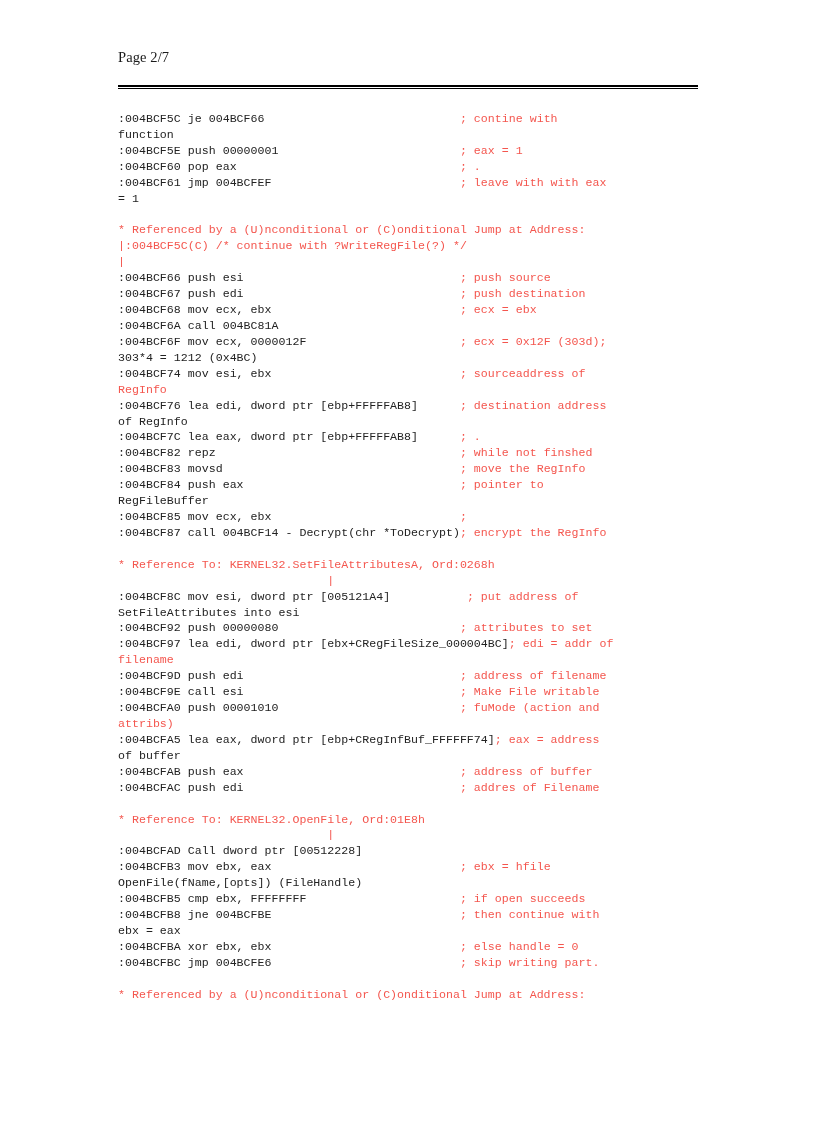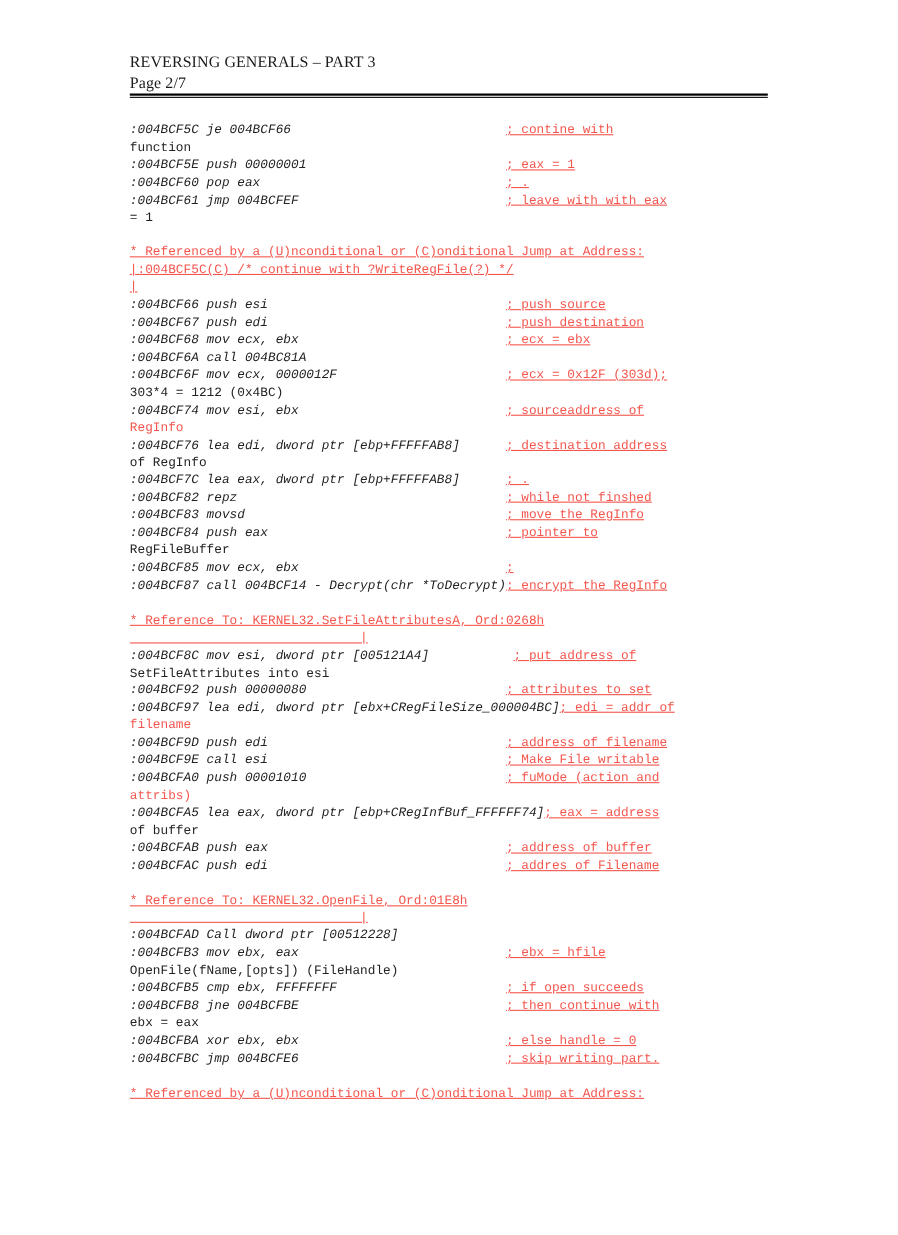--- a/index.html
+++ b/index.html
@@ -59,32 +59,31 @@
     color: #222222;
     white-space: pre;
   }
   .ln {
     white-space: pre;
     min-height: 15.92px;
   }
   .ln.blank {
     height: 15.92px;
   }
-  .asm { color: #222222; font-style: italic; }
-  .cmt { color: #f4564e; text-decoration: underline; }
+  .asm { color: #222222; }
+  .cmt { color: #f4564e; }
   .red { color: #f4564e; }
   .blk { color: #222222; font-family: Liberation Mono, monospace; }
 </style>
 </head>
 <body>
 
 <div class="page">
 
   <div class="header-block">
-    <div class="header-title">REVERSING GENERALS – PART 3</div>
     <div class="header-page">Page 2/7</div>
   </div>
 
   <div class="header-rule"></div>
 
   <div class="code-area" id="code-area"><div class="ln"><span class="asm">:004BCF5C je 004BCF66                            </span><span class="cmt">; contine with</span></div><div class="ln"><span class="blk">function</span></div><div class="ln"><span class="asm">:004BCF5E push 00000001                          </span><span class="cmt">; eax = 1</span></div><div class="ln"><span class="asm">:004BCF60 pop eax                                </span><span class="cmt">; .</span></div><div class="ln"><span class="asm">:004BCF61 jmp 004BCFEF                           </span><span class="cmt">; leave with with eax</span></div><div class="ln"><span class="blk">= 1</span></div><div class="ln blank">&nbsp;</div><div class="ln"><span class="cmt">* Referenced by a (U)nconditional or (C)onditional Jump at Address:</span></div><div class="ln"><span class="cmt">|:004BCF5C(C) /* continue with ?WriteRegFile(?) */</span></div><div class="ln"><span class="cmt">|</span></div><div class="ln"><span class="asm">:004BCF66 push esi                               </span><span class="cmt">; push source</span></div><div class="ln"><span class="asm">:004BCF67 push edi                               </span><span class="cmt">; push destination</span></div><div class="ln"><span class="asm">:004BCF68 mov ecx, ebx                           </span><span class="cmt">; ecx = ebx</span></div><div class="ln"><span class="asm">:004BCF6A call 004BC81A                          </span></div><div class="ln"><span class="asm">:004BCF6F mov ecx, 0000012F                      </span><span class="cmt">; ecx = 0x12F (303d);</span></div><div class="ln"><span class="blk">303*4 = 1212 (0x4BC)</span></div><div class="ln"><span class="asm">:004BCF74 mov esi, ebx                           </span><span class="cmt">; sourceaddress of</span></div><div class="ln"><span class="red">RegInfo</span></div><div class="ln"><span class="asm">:004BCF76 lea edi, dword ptr [ebp+FFFFFAB8]      </span><span class="cmt">; destination address</span></div><div class="ln"><span class="blk">of RegInfo</span></div><div class="ln"><span class="asm">:004BCF7C lea eax, dword ptr [ebp+FFFFFAB8]      </span><span class="cmt">; .</span></div><div class="ln"><span class="asm">:004BCF82 repz                                   </span><span class="cmt">; while not finshed</span></div><div class="ln"><span class="asm">:004BCF83 movsd                                  </span><span class="cmt">; move the RegInfo</span></div><div class="ln"><span class="asm">:004BCF84 push eax                               </span><span class="cmt">; pointer to</span></div><div class="ln"><span class="blk">RegFileBuffer</span></div><div class="ln"><span class="asm">:004BCF85 mov ecx, ebx                           </span><span class="cmt">;</span></div><div class="ln"><span class="asm">:004BCF87 call 004BCF14 - Decrypt(chr *ToDecrypt)</span><span class="cmt">; encrypt the RegInfo</span></div><div class="ln blank">&nbsp;</div><div class="ln"><span class="cmt">* Reference To: KERNEL32.SetFileAttributesA, Ord:0268h</span></div><div class="ln"><span class="cmt">                              |</span></div><div class="ln"><span class="asm">:004BCF8C mov esi, dword ptr [005121A4]           </span><span class="cmt">; put address of</span></div><div class="ln"><span class="blk">SetFileAttributes into esi</span></div><div class="ln"><span class="asm">:004BCF92 push 00000080                          </span><span class="cmt">; attributes to set</span></div><div class="ln"><span class="asm">:004BCF97 lea edi, dword ptr [ebx+CRegFileSize_000004BC]</span><span class="cmt">; edi = addr of</span></div><div class="ln"><span class="red">filename</span></div><div class="ln"><span class="asm">:004BCF9D push edi                               </span><span class="cmt">; address of filename</span></div><div class="ln"><span class="asm">:004BCF9E call esi                               </span><span class="cmt">; Make File writable</span></div><div class="ln"><span class="asm">:004BCFA0 push 00001010                          </span><span class="cmt">; fuMode (action and</span></div><div class="ln"><span class="red">attribs)</span></div><div class="ln"><span class="asm">:004BCFA5 lea eax, dword ptr [ebp+CRegInfBuf_FFFFFF74]</span><span class="cmt">; eax = address</span></div><div class="ln"><span class="blk">of buffer</span></div><div class="ln"><span class="asm">:004BCFAB push eax                               </span><span class="cmt">; address of buffer</span></div><div class="ln"><span class="asm">:004BCFAC push edi                               </span><span class="cmt">; addres of Filename</span></div><div class="ln blank">&nbsp;</div><div class="ln"><span class="cmt">* Reference To: KERNEL32.OpenFile, Ord:01E8h</span></div><div class="ln"><span class="cmt">                              |</span></div><div class="ln"><span class="asm">:004BCFAD Call dword ptr [00512228]              </span></div><div class="ln"><span class="asm">:004BCFB3 mov ebx, eax                           </span><span class="cmt">; ebx = hfile</span></div><div class="ln"><span class="blk">OpenFile(fName,[opts]) (FileHandle)</span></div><div class="ln"><span class="asm">:004BCFB5 cmp ebx, FFFFFFFF                      </span><span class="cmt">; if open succeeds</span></div><div class="ln"><span class="asm">:004BCFB8 jne 004BCFBE                           </span><span class="cmt">; then continue with</span></div><div class="ln"><span class="blk">ebx = eax</span></div><div class="ln"><span class="asm">:004BCFBA xor ebx, ebx                           </span><span class="cmt">; else handle = 0</span></div><div class="ln"><span class="asm">:004BCFBC jmp 004BCFE6                           </span><span class="cmt">; skip writing part.</span></div><div class="ln blank">&nbsp;</div><div class="ln"><span class="cmt">* Referenced by a (U)nconditional or (C)onditional Jump at Address:</span></div></div>
 
 </div>
 
 </body></html>

